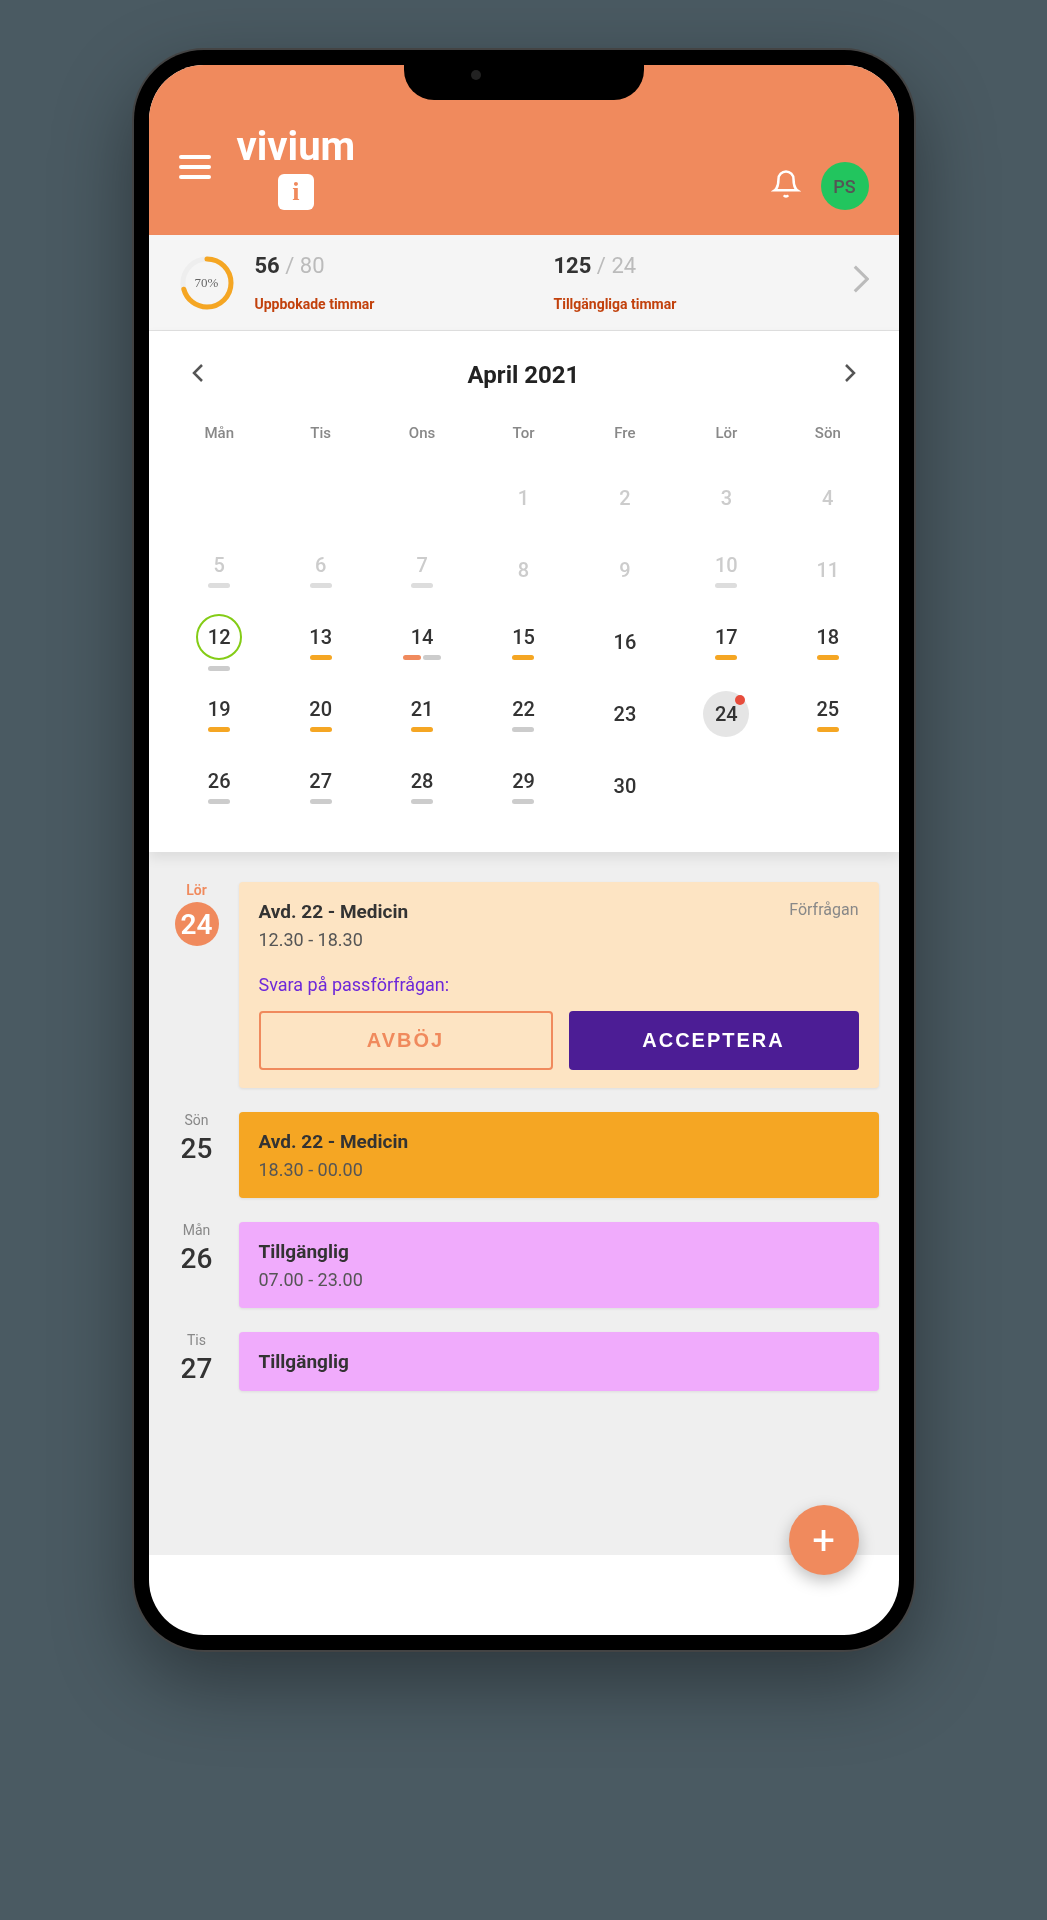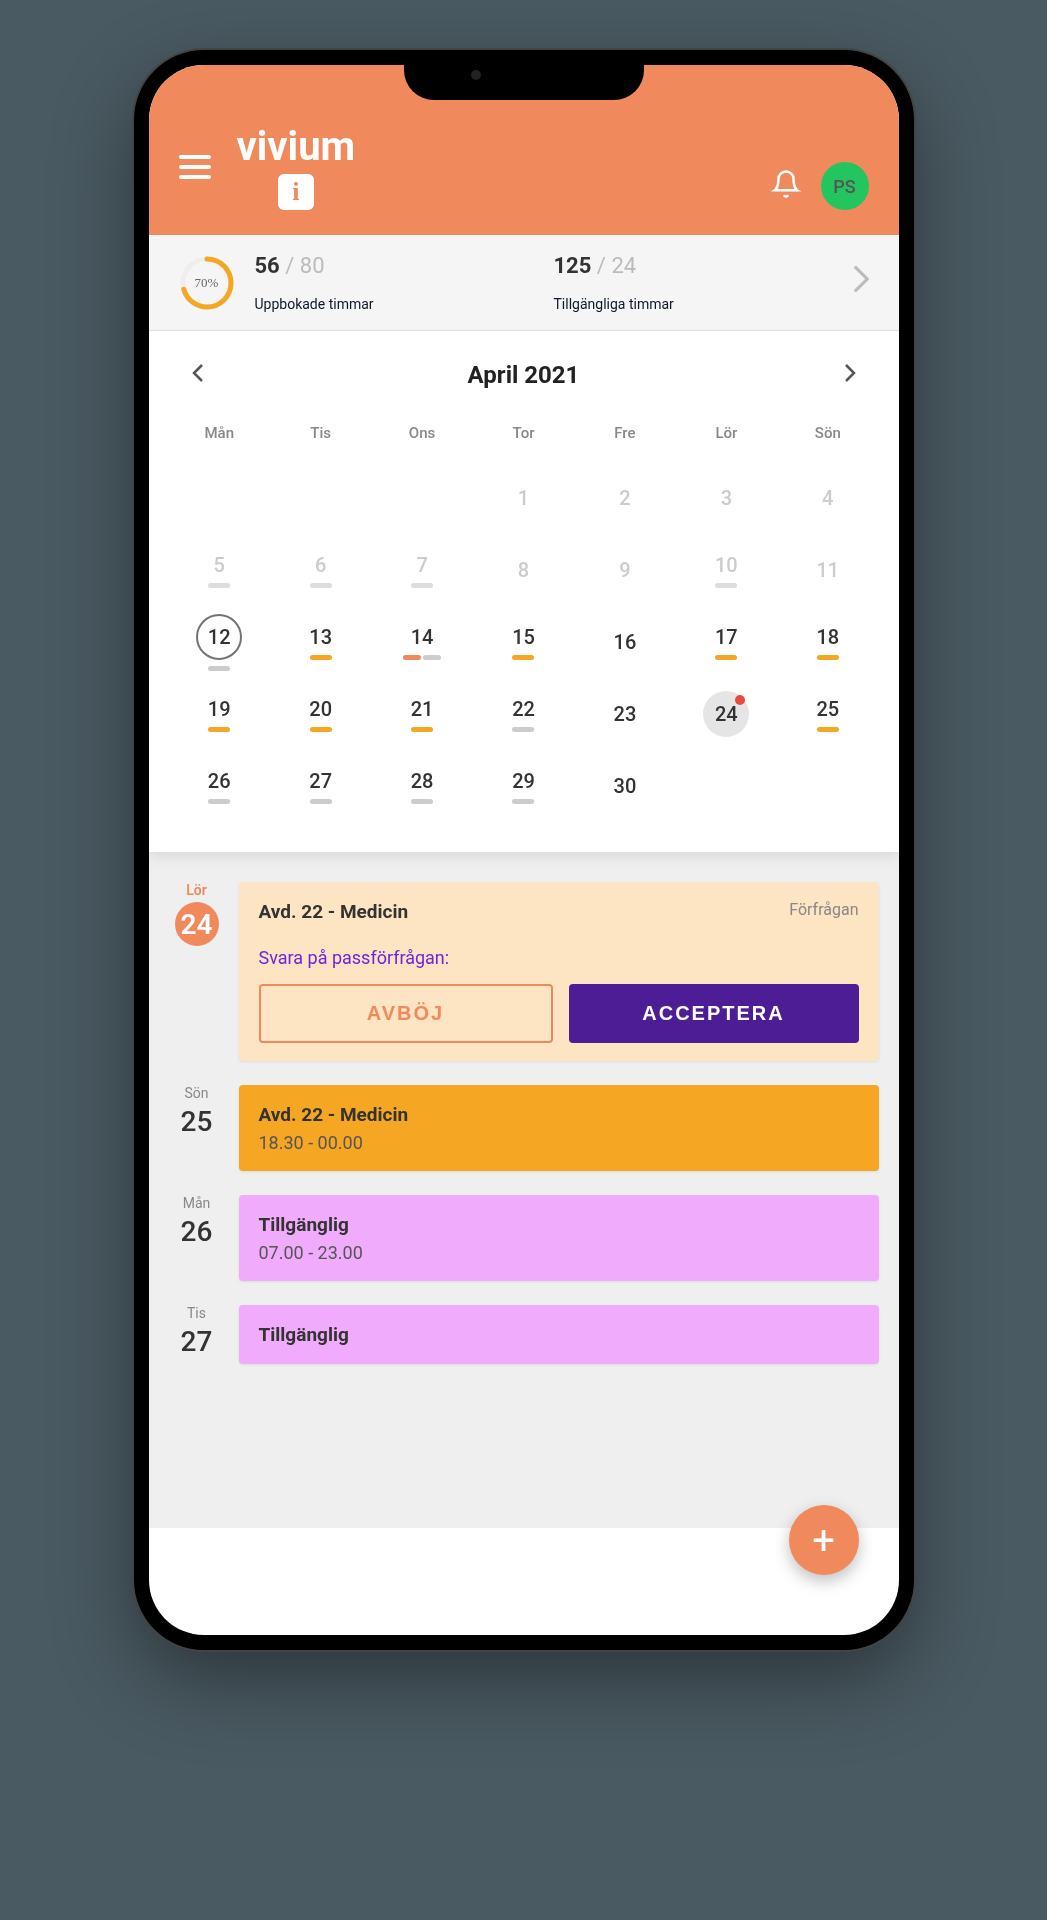--- a/index.html
+++ b/index.html
@@ -72,38 +72,38 @@
     gap: 20px;
     box-shadow: 0 2px 4px rgba(0,0,0,0.05);
   }
   .progress-ring { position:relative; width:56px; height:56px;font-family:Liberation Serif, serif;}
   .progress-ring svg { transform: rotate(-90deg);}
   .progress-ring-text { position:absolute; top:50%; left:50%; transform:translate(-50%,-50%); font-size:13px; color:#666; font-weight:500;}
   .stat-block { flex:1;}
   .stat-value { font-size:22px; color:#333;}
   .stat-value .muted { color:#bbb; font-weight:400;}
   .stat-value .bold { font-weight:700;}
-  .stat-label { font-size:14px; color:#0f172a; margin-top:18px;}
+  .stat-label { font-size:14px; color:#c2410c; margin-top:18px;font-weight:bold;}
   .chevron { color:#bbb; font-size:28px;}
   .calendar-section { background:#fff; padding: 20px 20px 30px 20px; box-shadow: 0 6px 12px rgba(0,0,0,0.08); position:relative; z-index:2;}
   .cal-header { display:flex; align-items:center; justify-content:space-between; padding: 10px 20px 25px 20px;}
   .cal-nav { color:#555; cursor:pointer;}
   .cal-nav svg { width:18px; height:18px;}
   .cal-title { font-size:24px; font-weight:700; color:#222;}
   .cal-grid { display:grid; grid-template-columns: repeat(7,1fr); gap:0; text-align:center;}
   .cal-dow { font-size:15px; color:#888; font-weight:500; padding:10px 0 20px 0;}
   .cal-cell { height:72px; display:flex; flex-direction:column; align-items:center; justify-content:center; position:relative; font-size:20px; cursor:pointer;}
   .cal-num { color:#333; font-weight:500;}
   .cal-cell.muted .cal-num { color:#ccc;}
   .cal-cell.muted .cal-underline { background:#ddd !important;}
   .cal-underline { width:22px; height:5px; border-radius:3px; margin-top:6px;}
   .ul-grey { background:#ccc;}
   .ul-orange { background:#f5a623;}
   .ul-pink { background:#f08a5d;}
-  .cal-cell.today .cal-num-wrap { width:46px; height:46px; border:2px solid #737373; border-radius:50%; display:flex; align-items:center; justify-content:center;}
+  .cal-cell.today .cal-num-wrap { width:46px; height:46px; border:2px solid #84cc16; border-radius:50%; display:flex; align-items:center; justify-content:center;}
   .cal-cell.selected .cal-num-wrap { width:46px; height:46px; background:#e5e5e5; border-radius:50%; display:flex; align-items:center; justify-content:center; position:relative;}
   .cal-dot-red { position:absolute; top:4px; right:4px; width:10px; height:10px; background:#e74c3c; border-radius:50%;}
   .multi-ul { display:flex; gap:2px; margin-top:6px;}
   .multi-ul span { width:18px; height:5px; border-radius:3px;}
   .events-section { background:#efefef; padding: 30px 20px 140px 20px; position:relative; z-index:1;}
   .event-row { display:flex; gap:14px; margin-bottom:24px;}
   .event-date-col { width:56px; text-align:center; flex-shrink:0;}
   .event-dow { font-size:14px; color:#888; margin-bottom:4px;}
   .event-dow.accent { color:#f08a5d; font-weight:600;}
   .event-daynum { font-size:28px; color:#333; font-weight:500;}
@@ -385,20 +385,21 @@
         <div class="event-row">
           <div class="event-date-col">
             <div class="event-dow accent">Lör</div>
             <div class="event-daynum badge">24</div>
           </div>
           <div class="event-card card-request">
             <div class="card-top">
               <div class="card-title">Avd. 22 - Medicin</div>
               <div class="card-tag">Förfrågan</div>
             </div>
+            <div class="card-time">12.30 - 18.30</div>
             <div class="card-prompt">Svara på passförfrågan:</div>
             <div class="card-buttons">
               <button class="btn btn-decline">AVBÖJ</button>
               <button class="btn btn-accept">ACCEPTERA</button>
             </div>
           </div>
         </div>
         <div class="event-row">
           <div class="event-date-col">
             <div class="event-dow">Sön</div>

